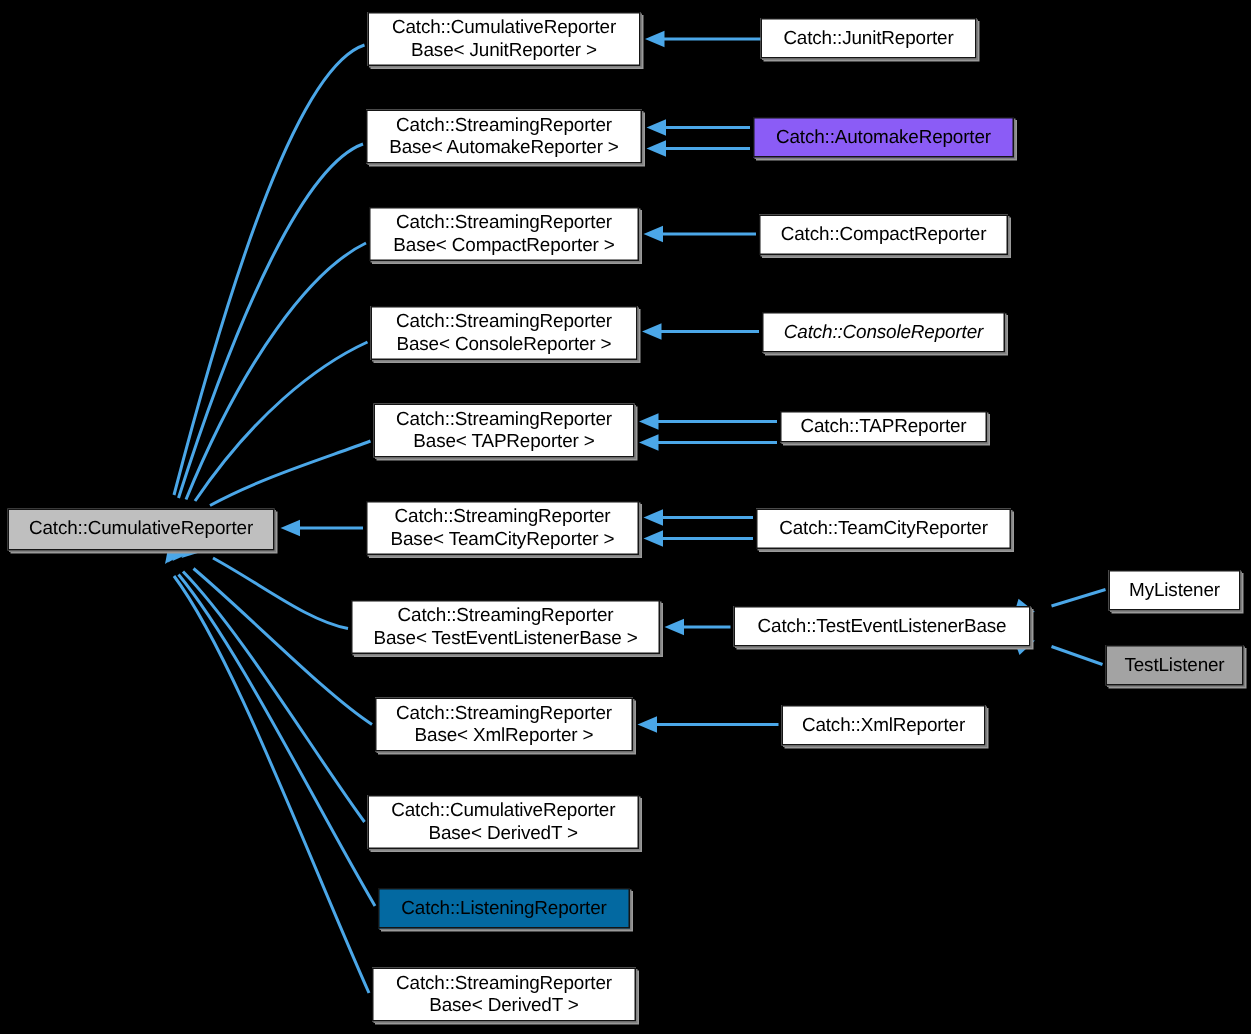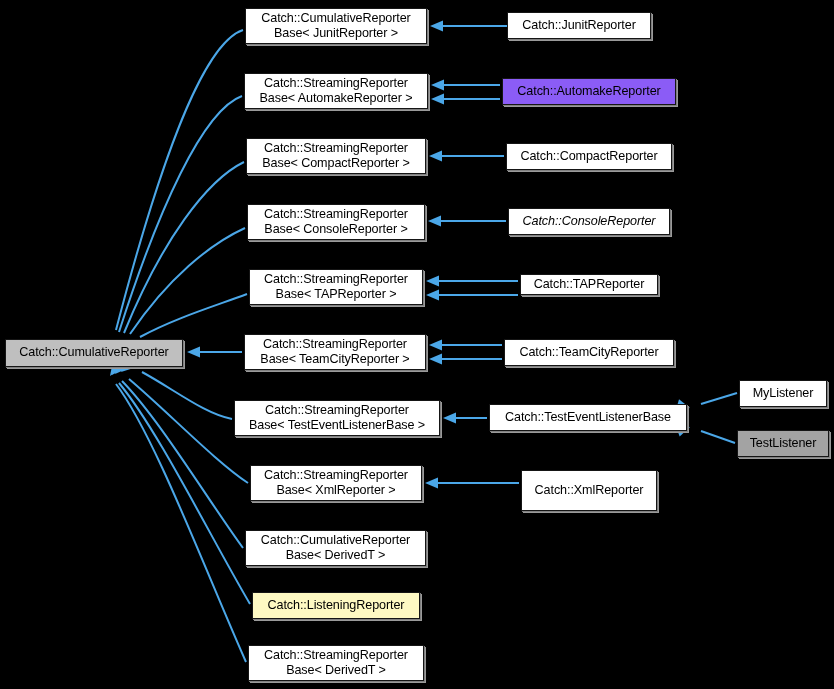--- a/index.html
+++ b/index.html
@@ -127,20 +127,20 @@
       <div class="node" style="left: 244px; top: 334px; width: 182px; height: 36px; background: rgb(255, 255, 255); border-color: rgb(21, 21, 21); color: rgb(0, 0, 0);">Catch::StreamingReporter
 Base&lt; TeamCityReporter &gt;</div>
       <div class="node" style="left: 504px; top: 339px; width: 170px; height: 27px; background: rgb(255, 255, 255); border-color: rgb(21, 21, 21); color: rgb(0, 0, 0);">Catch::TeamCityReporter</div>
       <div class="node" style="left: 234px; top: 400px; width: 206px; height: 36px; background: rgb(255, 255, 255); border-color: rgb(21, 21, 21); color: rgb(0, 0, 0);">Catch::StreamingReporter
 Base&lt; TestEventListenerBase &gt;</div>
       <div class="node" style="left: 489px; top: 404px; width: 198px; height: 27px; background: rgb(255, 255, 255); border-color: rgb(21, 21, 21); color: rgb(0, 0, 0);">Catch::TestEventListenerBase</div>
       <div class="node" style="left: 739px; top: 380px; width: 88px; height: 27px; background: rgb(255, 255, 255); border-color: rgb(21, 21, 21); color: rgb(0, 0, 0);">MyListener</div>
       <div class="node" style="left: 737px; top: 430px; width: 92px; height: 27px; background: #a3a3a3; border-color: rgb(21, 21, 21); color: rgb(0, 0, 0);">TestListener</div>
       <div class="node" style="left: 250px; top: 465px; width: 172px; height: 36px; background: rgb(255, 255, 255); border-color: rgb(21, 21, 21); color: rgb(0, 0, 0);">Catch::StreamingReporter
 Base&lt; XmlReporter &gt;</div>
-      <div class="node" style="left: 521px; top: 470px; width: 136px; height: 41px; background: rgb(255, 255, 255); border-color: rgb(21, 21, 21); color: rgb(0, 0, 0);">Catch::XmlReporter</div>
+      <div class="node" style="left: 521px; top: 470px; width: 136px; height: 27px; background: rgb(255, 255, 255); border-color: rgb(21, 21, 21); color: rgb(0, 0, 0);">Catch::XmlReporter</div>
       <div class="node" style="left: 245px; top: 530px; width: 181px; height: 36px; background: rgb(255, 255, 255); border-color: rgb(21, 21, 21); color: rgb(0, 0, 0);">Catch::CumulativeReporter
 Base&lt; DerivedT &gt;</div>
-      <div class="node" style="left: 252px; top: 592px; width: 168px; height: 27px; background: #fef9c3; border-color: rgb(21, 21, 21); color: rgb(0, 0, 0);">Catch::ListeningReporter</div>
+      <div class="node" style="left: 252px; top: 592px; width: 168px; height: 27px; background: #0369a1; border-color: rgb(21, 21, 21); color: rgb(0, 0, 0);">Catch::ListeningReporter</div>
       <div class="node" style="left: 248px; top: 645px; width: 176px; height: 36px; background: rgb(255, 255, 255); border-color: rgb(21, 21, 21); color: rgb(0, 0, 0);">Catch::StreamingReporter
 Base&lt; DerivedT &gt;</div>
     </div>
 </div>
 
 </body></html>

